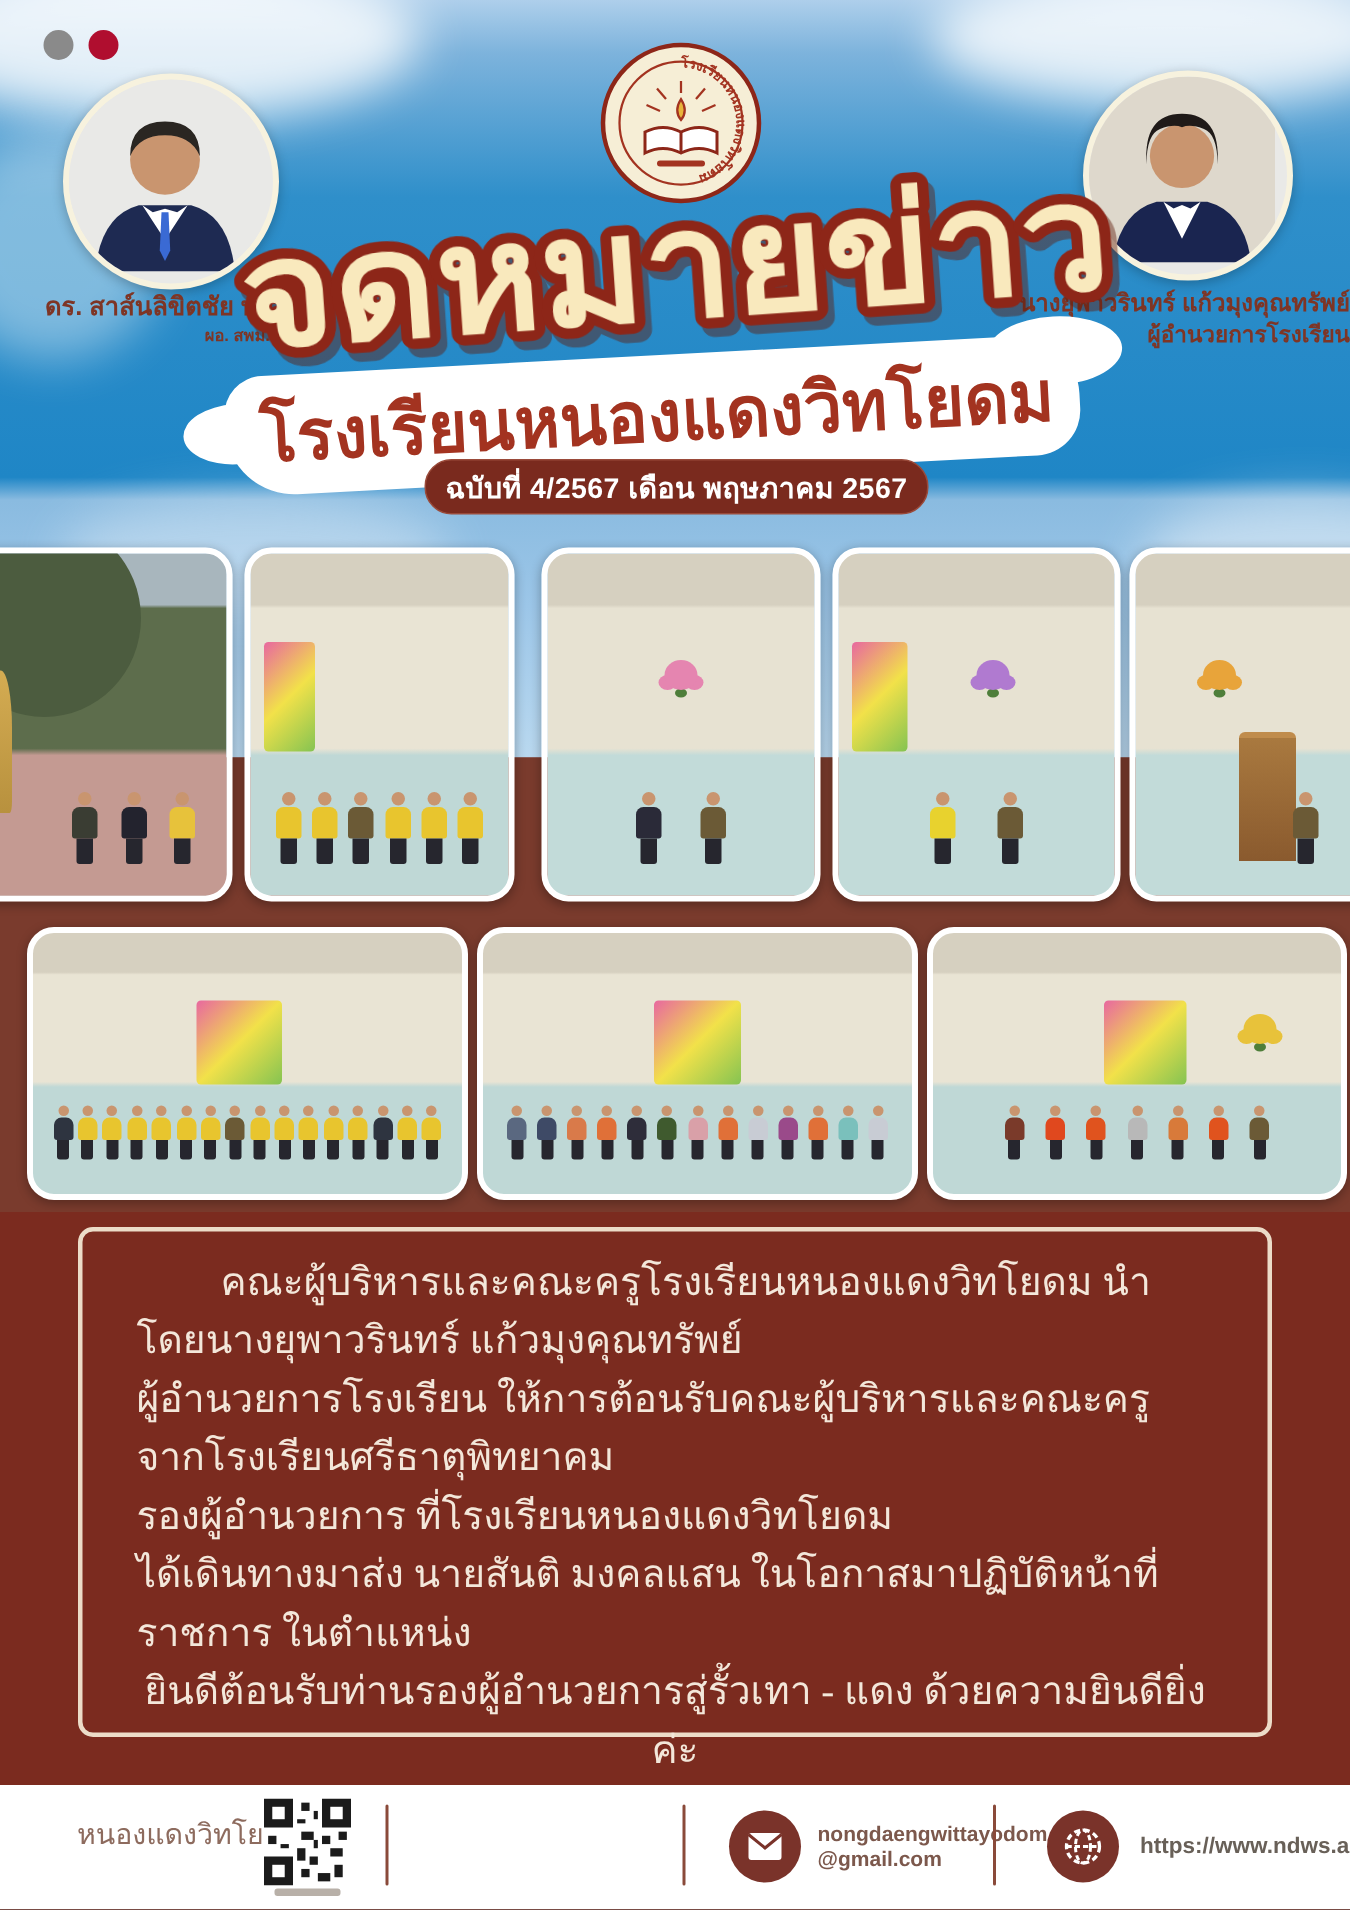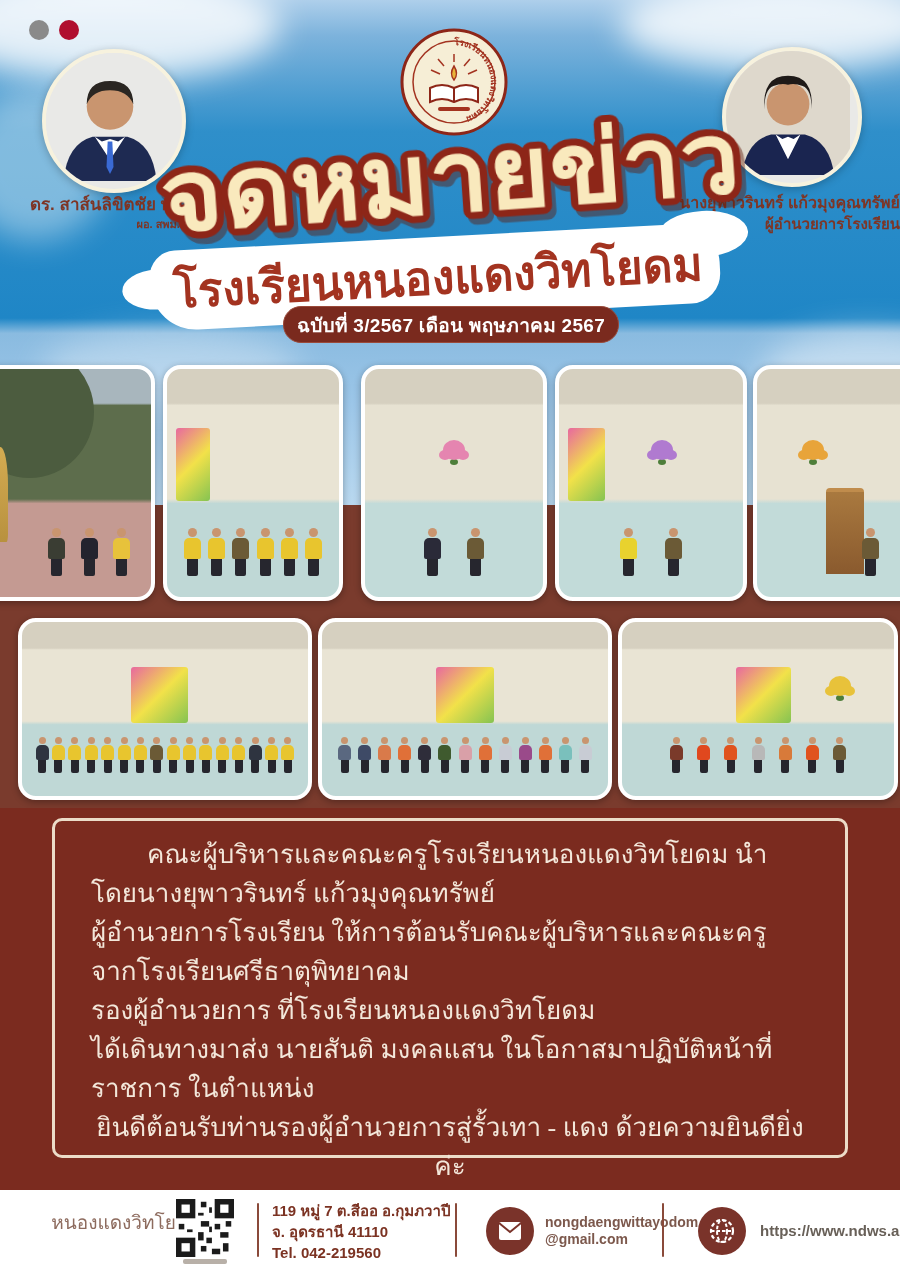--- a/index.html
+++ b/index.html
@@ -178,21 +178,21 @@
     </svg>
   </div>
 
   <div class="brush"></div>
   <div class="banner-wrap">
     <svg width="560" height="86" viewBox="0 0 560 86">
       <text class="banner-text" x="280" y="58" text-anchor="middle" textLength="530" lengthAdjust="spacingAndGlyphs">โรงเรียนหนองแดงวิทโยดม</text>
     </svg>
   </div>
 
-  <div class="issue-pill">ฉบับที่ 3/2567 เดือน พฤษภาคม 2567</div>
+  <div class="issue-pill">ฉบับที่ 4/2567 เดือน พฤษภาคม 2567</div>
 
   <div class="collage-bg"></div>
 
   <div class="photo row1-p" style="left: -25px; width: 172px; background: linear-gradient(rgb(168, 182, 189) 0%, rgb(168, 182, 189) 15%, rgb(93, 109, 76) 16%, rgb(93, 109, 76) 57%, rgb(196, 154, 146) 59%, rgb(196, 154, 146) 100%);" title="คณะครูสักการะพระพุทธรูปหน้าโรงเรียน">
       <div class="prop prop-tree"></div>
       <div class="prop prop-statue"></div>
       <div class="person" style="left: 45%;">
         <div class="p-head"></div>
         <div class="p-torso" style="background:#3a3d33"></div>
         <div class="p-legs"></div>
@@ -509,25 +509,20 @@
           <rect x="9" y="17" width="2" height="2"></rect>
         <rect x="13" y="18" width="3" height="2"></rect>
           <rect x="17" y="16" width="2" height="3"></rect>
           <rect x="12" y="10" width="1" height="2"></rect>
       </g>
     </svg>
     <div class="f-qr-caption"></div>
 
     <div class="f-div" style="left:257px;"></div>
 
-    <div class="f-address">
-      <div>119 หมู่ 7 ต.สีออ อ.กุมภวาปี</div>
-      <div>จ. อุดรธานี 41110</div>
-      <div>Tel. 042-219560</div>
-    </div>
 
     <div class="f-div" style="left:455px;"></div>
 
     <div class="f-icon" style="left:486px;">
       <svg width="24" height="20" viewBox="0 0 24 20">
           <rect x="1" y="1" width="22" height="18" rx="2" fill="#fff"></rect>
           <path d="M1 2 L12 11 L23 2" fill="none" stroke="#7a332a" stroke-width="2"></path>
         </svg>
     </div>
     <div class="f-email-text">

